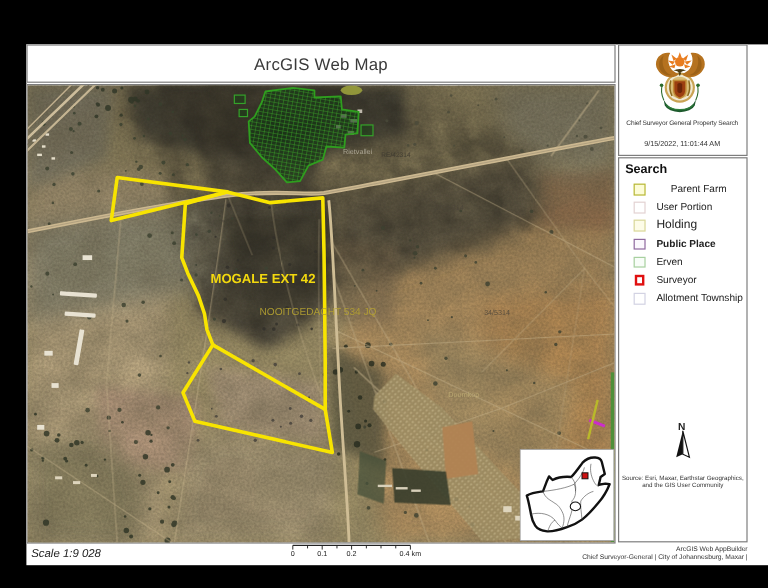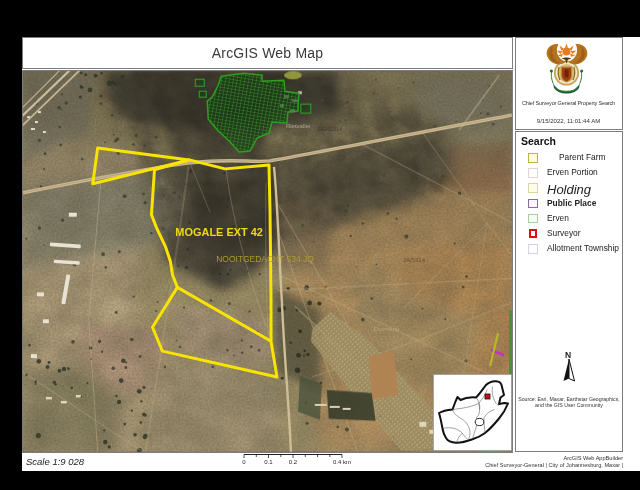--- a/index.html
+++ b/index.html
@@ -7,21 +7,21 @@
   .abs{position:absolute;}
 </style>
 </head>
 <body>
 <div id="stage">
 
   <div class="abs" style="left:22px;top:37px;width:618px;height:434px;background:#ffffff;"></div>
 
   <div class="abs" style="left:22px;top:37px;width:489px;height:30px;border:1px solid #7d7d7d;background:#fff;text-align:center;line-height:30px;font-size:14px;color:#3a3a3a;letter-spacing:0.2px;">ArcGIS Web Map</div>
 
-  <div class="abs" style="left:22px;top:70px;width:489px;height:381px;border:1px solid #7d7d7d;background:#a21caf;">
+  <div class="abs" style="left:22px;top:70px;width:489px;height:381px;border:1px solid #7d7d7d;background:#ffffff;">
 
   <svg width="489" height="381" viewBox="0 0 491 382" style="display:block">
     <defs>
       <filter id="b8" x="-30%" y="-30%" width="160%" height="160%">
             <feGaussianBlur stdDeviation="8"></feGaussianBlur>
           </filter>
       <filter id="b5" x="-30%" y="-30%" width="160%" height="160%">
             <feGaussianBlur stdDeviation="5"></feGaussianBlur>
           </filter>
       <filter id="b3" x="-40%" y="-40%" width="180%" height="180%">
@@ -520,24 +520,24 @@
   <div class="abs" style="left:515px;top:118px;width:107px;text-align:center;font-size:6px;color:#333;white-space:nowrap;">9/15/2022, 11:01:44 AM</div>
 
   <div class="abs" style="left:515px;top:131px;width:106px;height:319px;border:1px solid #7d7d7d;background:#fff;"></div>
 
   <div class="abs" style="left:521px;top:135px;font-size:10.5px;font-weight:bold;color:#111;">Search</div>
 
   <div class="abs" style="left:528px;top:153px;width:7.5px;height:7.5px;border:1.3px solid #b8b83a;background:#fdfcd6;"></div>
   <div class="abs" style="left:547px;top:152px;font-size:8.4px;color:#222;padding-left:12px;">Parent Farm</div>
 
   <div class="abs" style="left:528px;top:168.2px;width:7.5px;height:7.5px;border:1.3px solid #e3d3d3;background:#fff;"></div>
-  <div class="abs" style="left:547px;top:167.2px;font-size:8.4px;color:#222;">Erven Portion</div>
+  <div class="abs" style="left:547px;top:167.2px;font-size:8.4px;color:#222;">User Portion</div>
 
   <div class="abs" style="left:528px;top:183.4px;width:7.5px;height:7.5px;border:1.3px solid #d9d89c;background:#fdfce8;"></div>
-  <div class="abs" style="left:547px;top:182.4px;font-size:13px;color:#222;font-style:italic;">Holding</div>
+  <div class="abs" style="left:547px;top:182.4px;font-size:10px;color:#222;">Holding</div>
 
   <div class="abs" style="left:528px;top:198.6px;width:7.5px;height:7.5px;border:1.3px solid #8f6a9f;background:#fbf8fd;"></div>
   <div class="abs" style="left:547px;top:197.6px;font-size:8.4px;color:#222;font-weight:bold;">Public Place</div>
 
   <div class="abs" style="left:528px;top:213.8px;width:7.5px;height:7.5px;border:1.3px solid #a8d0a0;background:#f8fdf8;"></div>
   <div class="abs" style="left:547px;top:212.8px;font-size:8.4px;color:#222;">Erven</div>
 
   <div class="abs" style="left:528.5px;top:229px;width:4.5px;height:4.5px;border:2.6px solid #e01010;background:#fff;"></div>
   <div class="abs" style="left:547px;top:228px;font-size:8.4px;color:#222;">Surveyor</div>
 

